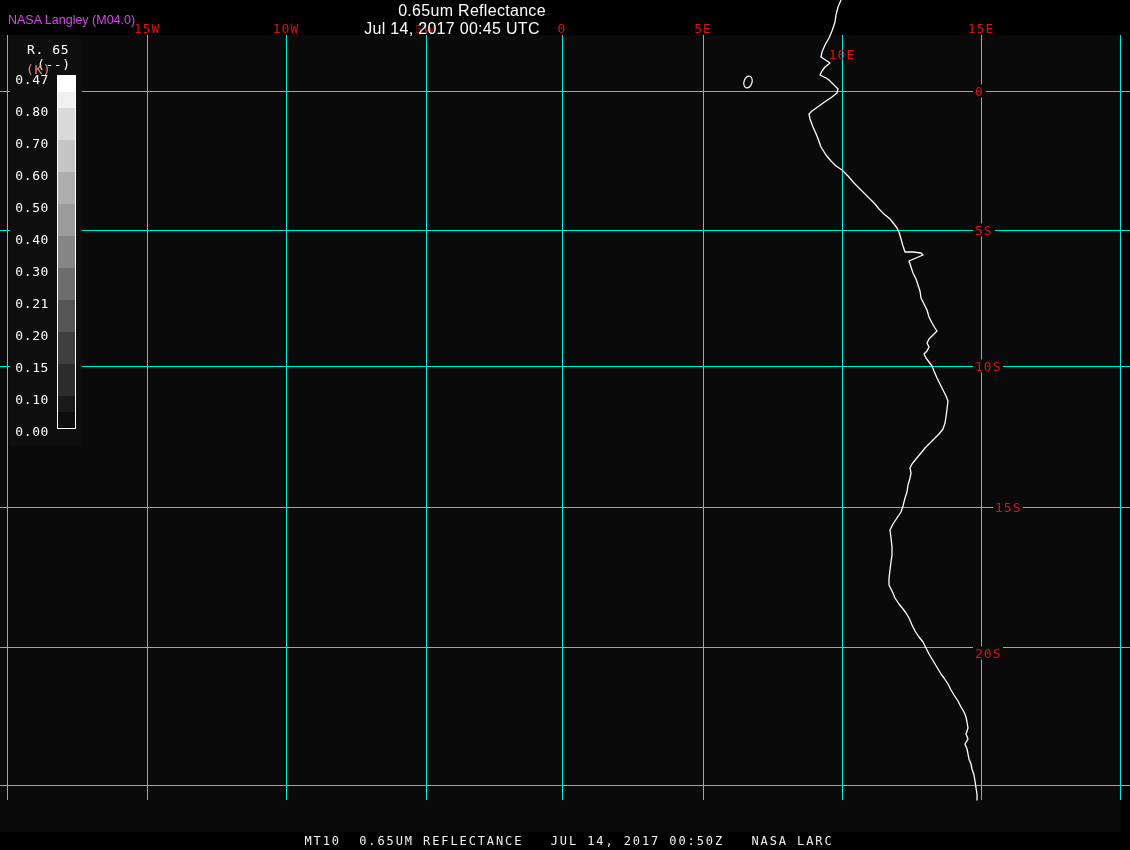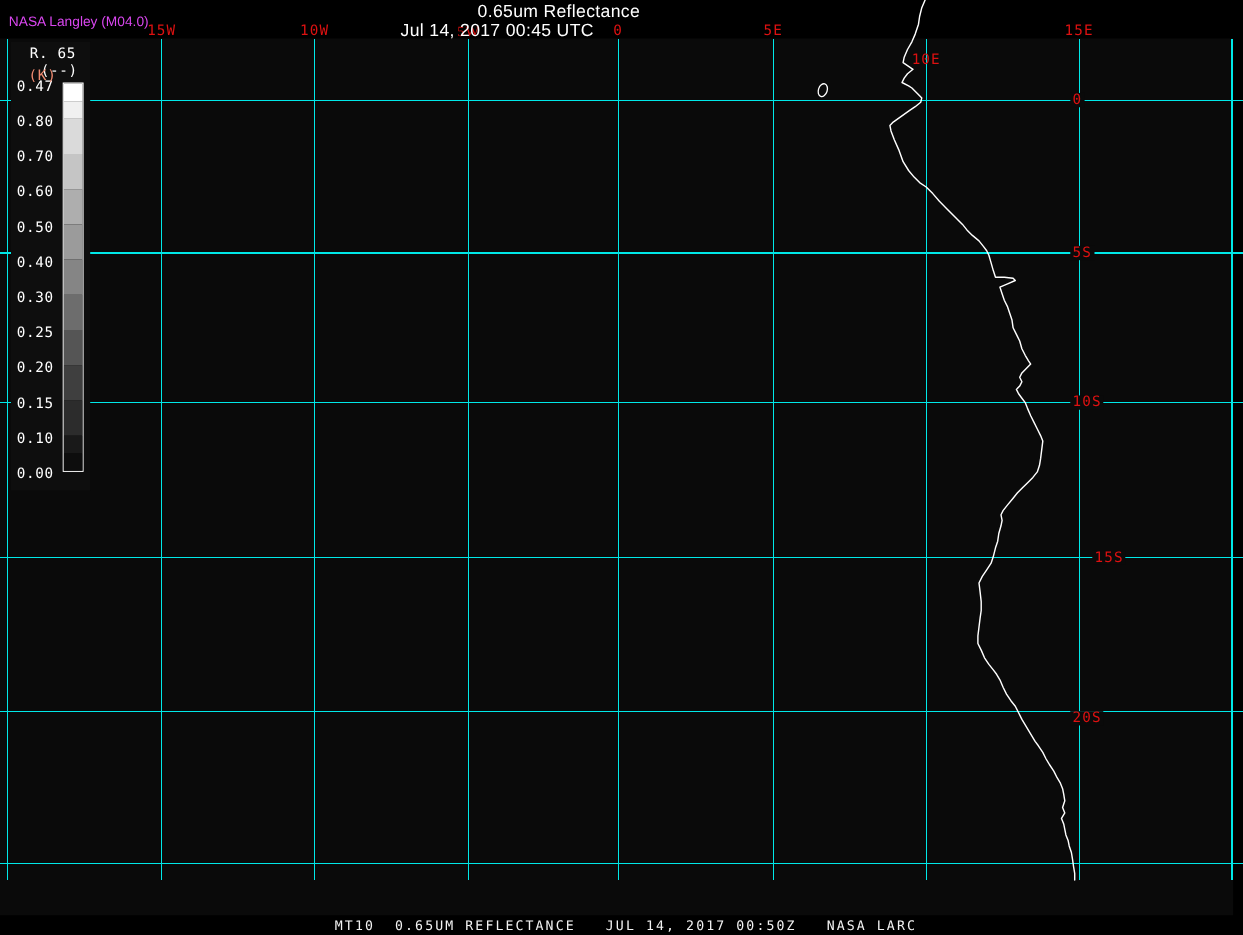--- a/index.html
+++ b/index.html
@@ -19,21 +19,21 @@
   }
   .lat-label{
     position:absolute; left:973px; transform:translateY(-50%);
     color:#dd1111; font-size:13px; letter-spacing:1px; line-height:13px;
     background:#0a0a0a; padding:0 2px; white-space:pre;
   }
   .titles{position:absolute; left:0; top:0; width:100%; z-index:3; pointer-events:none;}
   .main-title{
     position:absolute; left:472px; top:2px; transform:translateX(-50%);
     color:#ffffff; font-family:"Liberation Sans", sans-serif; font-size:16px;
-    letter-spacing:0.3px; white-space:pre;margin-left:36px;
+    letter-spacing:0.3px; white-space:pre;
   }
   .sub-title{
     position:absolute; left:452px; top:20px; transform:translateX(-50%);
     color:#ffffff; font-family:"Liberation Sans", sans-serif; font-size:16px;
     letter-spacing:0.3px; white-space:pre;
   }
   .source-label{
     position:absolute; left:8px; top:13px; color:#d946ef;
     font-family:"Liberation Sans", sans-serif; font-size:12.5px; white-space:pre; z-index:3;
   }
@@ -123,21 +123,21 @@
   <div class="cbar-subtitle">(--)</div>
   <div class="cbar-unit">(K)</div>
   <div class="cbar-ticks">
       <div class="cbar-tick" style="top: 79px;">0.47</div>
       <div class="cbar-tick" style="top: 111px;">0.80</div>
       <div class="cbar-tick" style="top: 143px;">0.70</div>
       <div class="cbar-tick" style="top: 175px;">0.60</div>
       <div class="cbar-tick" style="top: 207px;">0.50</div>
       <div class="cbar-tick" style="top: 239px;">0.40</div>
       <div class="cbar-tick" style="top: 271px;">0.30</div>
-      <div class="cbar-tick" style="top: 303px;">0.25</div>
+      <div class="cbar-tick" style="top: 303px;">0.21</div>
       <div class="cbar-tick" style="top: 335px;">0.20</div>
       <div class="cbar-tick" style="top: 367px;">0.15</div>
       <div class="cbar-tick" style="top: 399px;">0.10</div>
       <div class="cbar-tick" style="top: 431px;">0.00</div>
     </div>
   <div class="cbar-bar">
       <div class="cbar-seg" style="height: 16px; background: rgb(255, 255, 255);"></div>
       <div class="cbar-seg" style="height: 16px; background: rgb(240, 240, 240);"></div>
       <div class="cbar-seg" style="height: 32px; background: rgb(218, 218, 218);"></div>
       <div class="cbar-seg" style="height: 32px; background: rgb(197, 197, 197);"></div>

